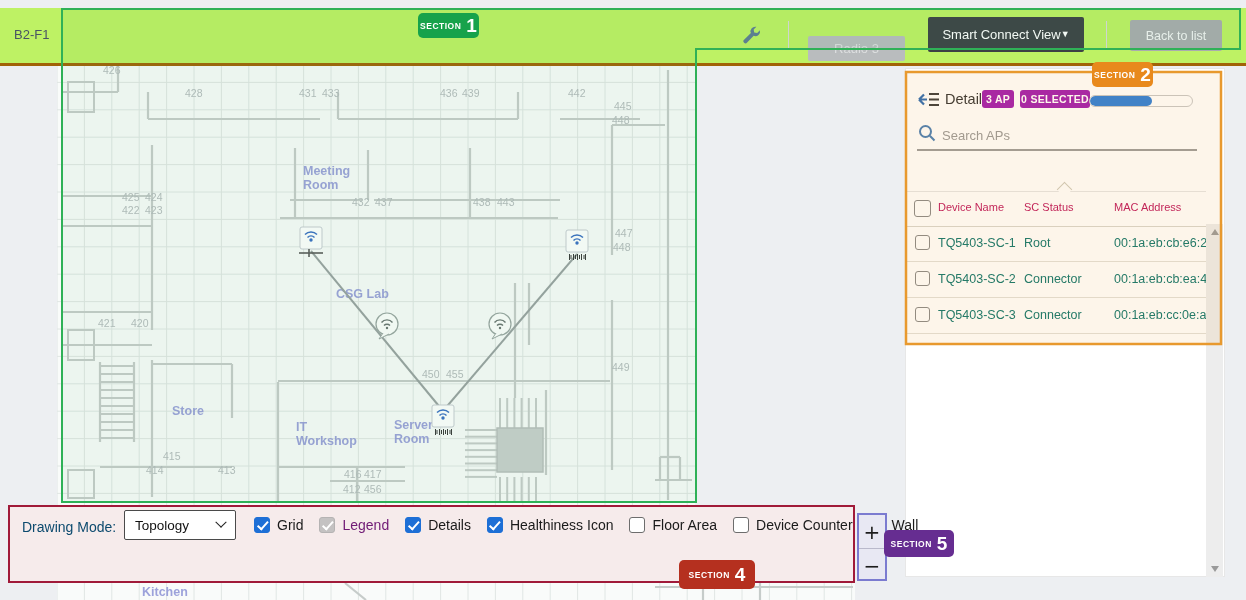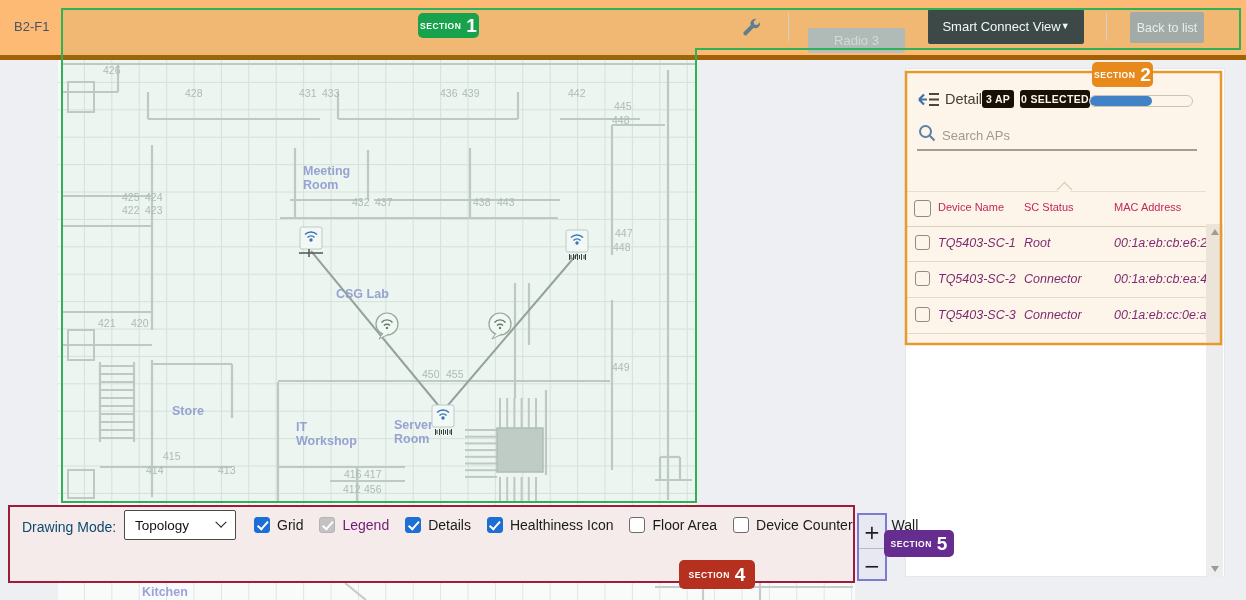--- a/index.html
+++ b/index.html
@@ -1,49 +1,49 @@
 <!DOCTYPE html>
 <html><head>
 <meta charset="utf-8">
 <style>
   html,body{margin:0;padding:0;}
   body{width:1246px;height:600px;position:relative;overflow:hidden;
        font-family:"Liberation Sans",sans-serif;background:#edeff2;-webkit-font-smoothing:antialiased;}
   .abs{position:absolute;}
   
-  .toolbar{left:0;top:0;width:1246px;height:55px;background:#fdba74;border-bottom:5px solid #a16207;z-index:5;}
+  .toolbar{left:0;top:8px;width:1246px;height:55px;background:#bef264;border-bottom:3px solid #a16207;z-index:5;}
   .floor-label{left:14px;top:19px;font-size:13px;color:#4a5464;}
   .tb-divider{width:1px;height:28px;background:#d9d9d9;top:13px;}
   .btn{display:flex;align-items:center;justify-content:center;border-radius:2px;font-size:13px;cursor:pointer;}
   .btn-radio{left:808px;top:11px;width:97px;height:25px;background:#b9bcbe;color:#dcdedf;margin-top:17px;}
   .btn-view{left:928px;top:9px;width:156px;height:35px;background:#3d4245;color:#ffffff;gap:0;}
   .btn-view .caret{font-size:9px;line-height:1;}
-  .btn-back{left:1130px;top:12px;width:74px;height:31px;background:#a9acae;color:#f4f5f5;font-size:12.5px;}
+  .btn-back{left:1130px;top:12px;width:92px;height:31px;background:#a9acae;color:#f4f5f5;font-size:12.5px;}
   
   #map-svg{left:57px;top:55px;z-index:1;}
   
   .panel{left:905px;top:68px;width:320px;height:509px;background:#ffffff;z-index:10;border:1px solid #e7e7e7;box-sizing:border-box;}
   .panel-title{left:39px;top:22px;font-size:14.5px;color:#333333;}
-  .badge-gray{background:#000000;color:#ffffff;border-radius:3px;font-size:10.5px;font-weight:bold;
+  .badge-gray{background:#a21caf;color:#ffffff;border-radius:3px;font-size:10.5px;font-weight:bold;
               display:flex;align-items:center;justify-content:center;letter-spacing:.3px;}
   .badge-ap{left:76px;top:21px;width:32px;height:18px;}
   .badge-sel{left:114px;top:21px;width:70px;height:18px;}
   .progress{left:183px;top:26px;width:102px;height:10px;border:1px solid #c8c8c8;border-radius:6px;background:#ffffff;overflow:hidden;}
   .progress-fill{height:100%;background:#2e7fd8;border-radius:6px;}
   .search-input{left:34px;top:55px;width:250px;height:20px;border:none;outline:none;font-size:13px;color:#000000;background:transparent;font-family:"Liberation Sans",sans-serif;}
   .search-input::placeholder{color:#9a9a9a;}
   .search-underline{left:11px;top:80px;width:280px;height:2px;background:#9c9c9c;}
   .table-topline{left:0px;top:122px;width:300px;height:1px;background:#e6e6e6;}
   .sort-caret{left:153px;top:115px;width:10px;height:10px;border-left:1.5px solid #cfcabd;border-top:1.5px solid #cfcabd;transform:rotate(45deg);background:#fff;}
   .thead{left:0;top:123px;width:300px;height:34px;border-bottom:1px solid #d9d6cf;}
   .th{position:absolute;top:9px;font-size:11px;color:#be185d;}
   .cb-sq{position:absolute;box-sizing:border-box;border:1.6px solid #8a8a8a;border-radius:3px;background:transparent;}
   .t-rows{left:0;top:157px;width:300px;}
   .t-row{position:relative;height:35px;border-bottom:1px solid #e3e0da;}
-  .cell{position:absolute;top:10px;font-size:12.5px;color:#701a75;white-space:nowrap;font-style:italic;}
+  .cell{position:absolute;top:10px;font-size:12.5px;color:#0f766e;white-space:nowrap;}
   
   .scrollbar{left:1206px;top:224px;width:17px;height:353px;background:#ededed;z-index:12;}
   .sb-arrow{position:absolute;left:4.5px;width:0;height:0;border-left:4.5px solid transparent;border-right:4.5px solid transparent;}
   .sb-up{top:5px;border-bottom:6px solid #9a9a9a;}
   .sb-down{bottom:5px;border-top:6px solid #9a9a9a;}
   
   .drawbar{left:8px;top:505px;width:847px;height:78px;background:#f6ebeb;border:2.5px solid #a01a39;box-sizing:border-box;z-index:10;}
   .dm-label{left:12px;top:12px;font-size:14px;color:#0c4a6e;}
   .dm-select{left:114px;top:3px;width:112px;height:30px;background:#ffffff;border:1px solid #4a4a4a;border-radius:2px;
              display:flex;align-items:center;padding:0 10px;box-sizing:border-box;font-size:13.5px;color:#111;cursor:pointer;}

